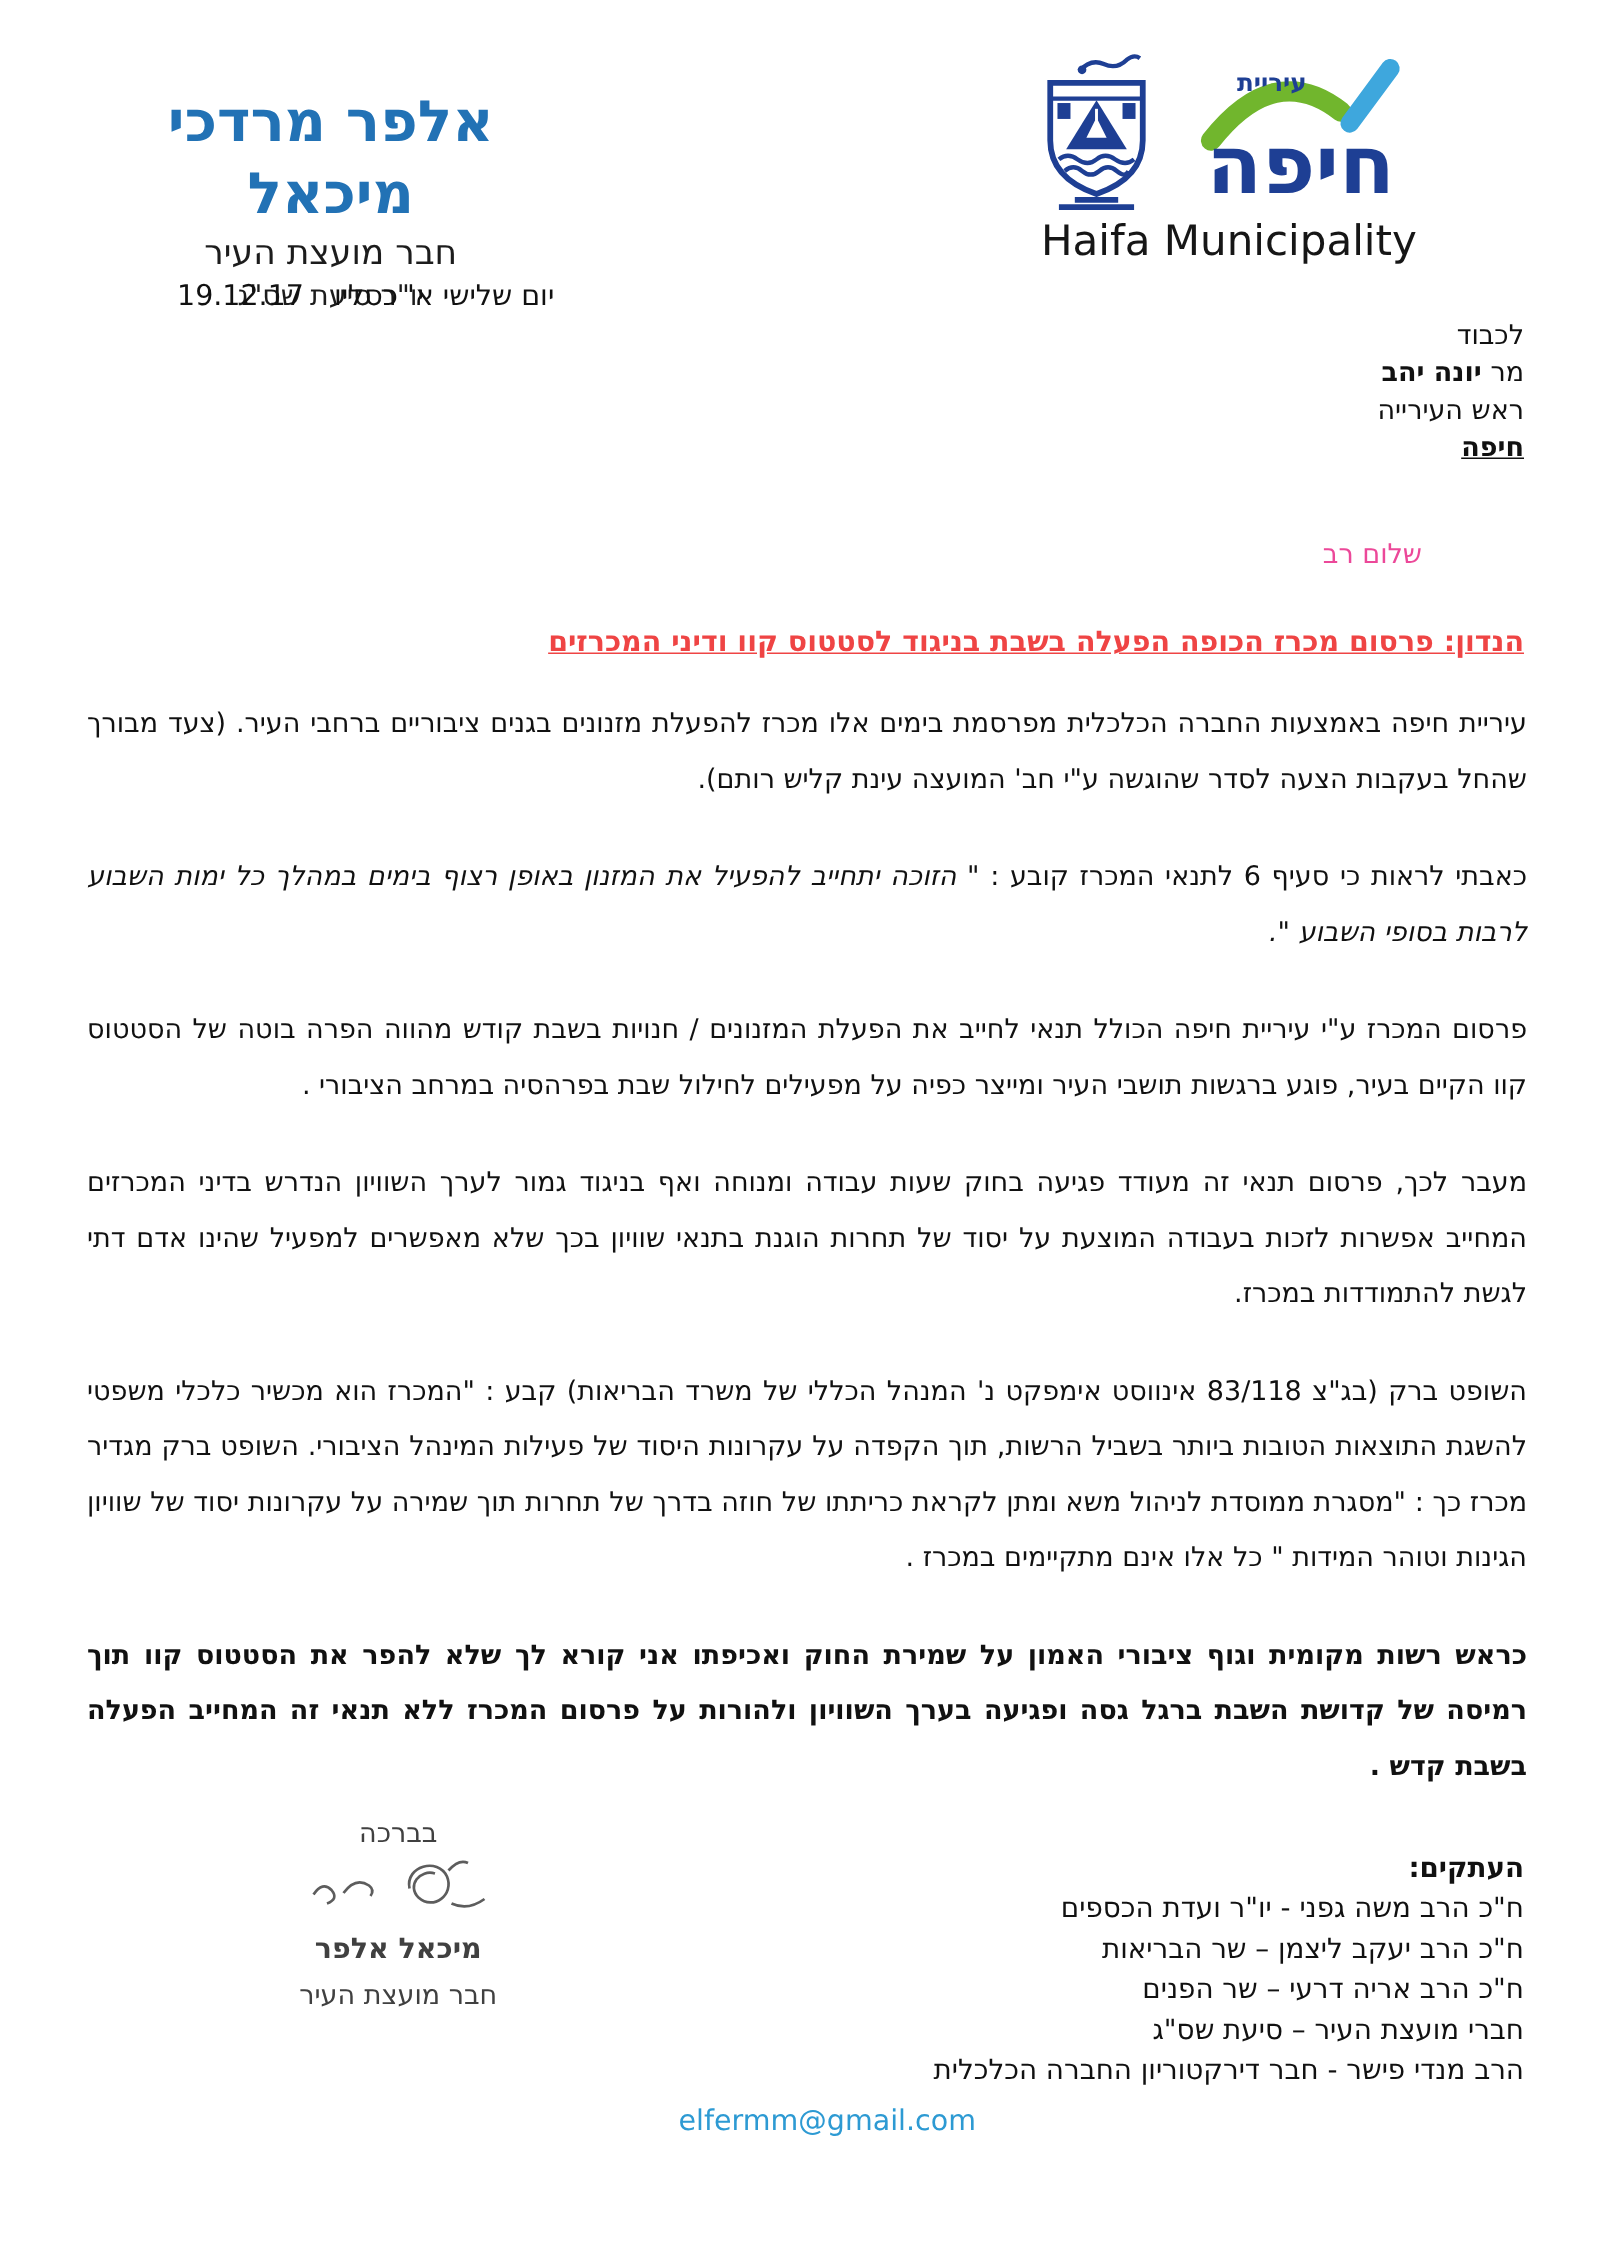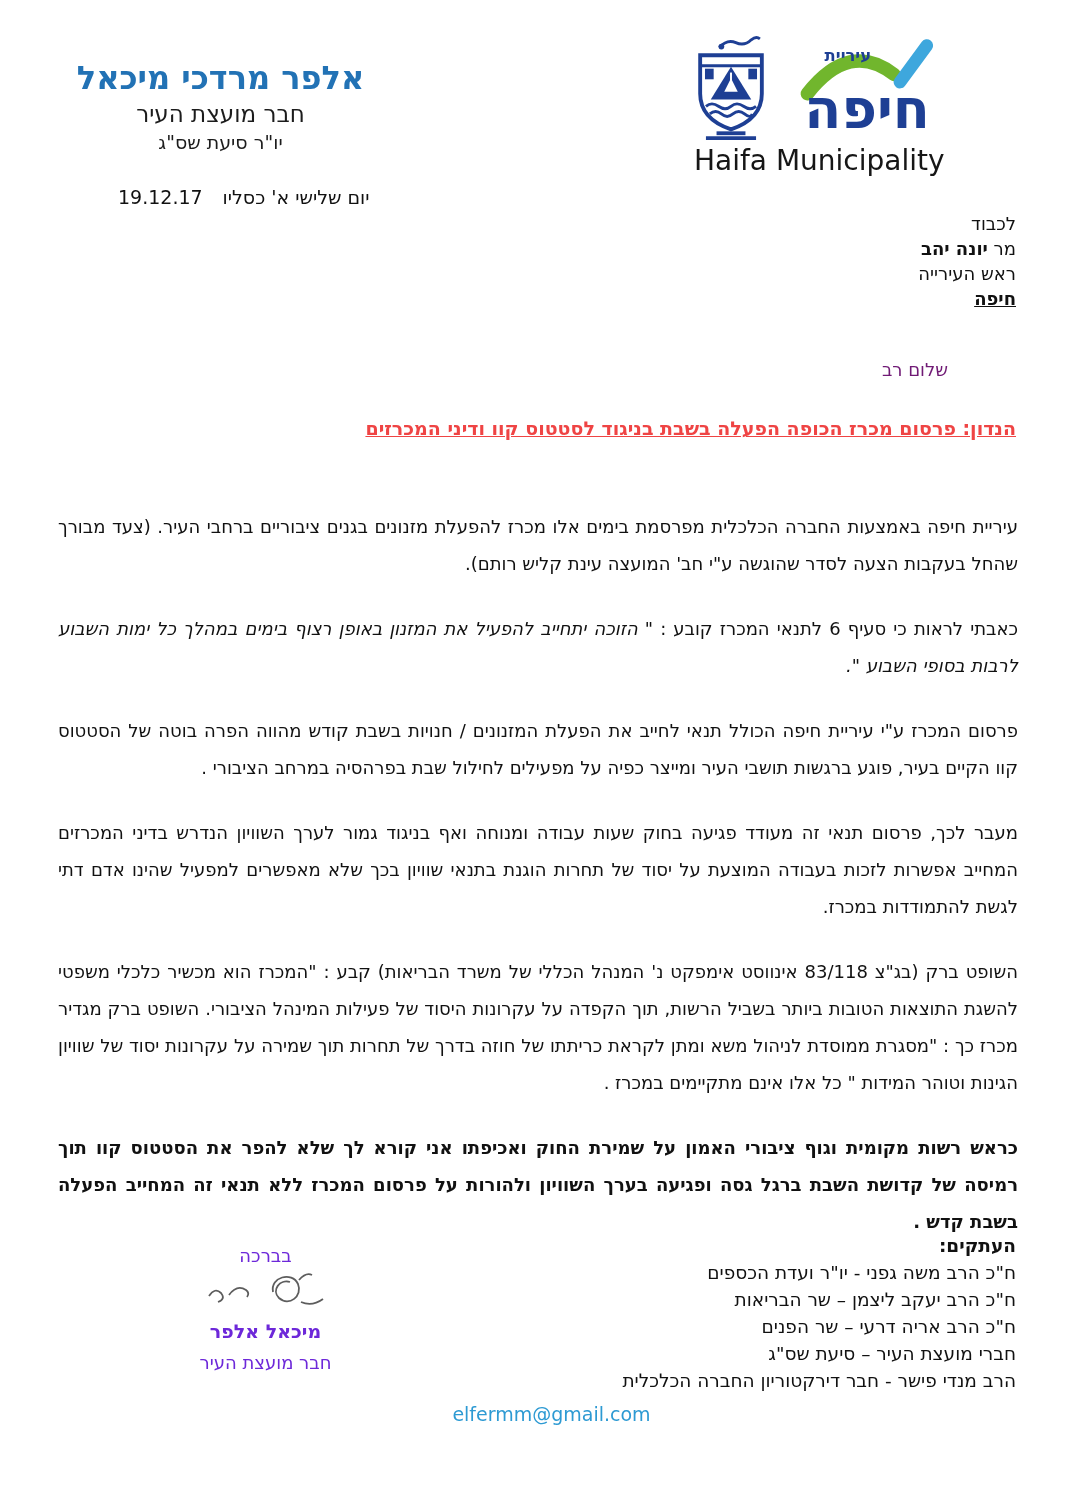--- a/index.html
+++ b/index.html
@@ -4,56 +4,56 @@
 <style>
   * { margin:0; padding:0; box-sizing:border-box; }
   html,body { background:#e8e8e8; }
   body { font-family:"DejaVu Sans", sans-serif; }
   .page {
     position:relative; width:1080px; height:1506px; margin:0 auto;
     background:#ffffff; overflow:hidden; direction:rtl;
   }
   
   .sender { position:absolute; top:58px; left:68px; width:305px; text-align:center; direction:rtl; }
-  .sender-name { font-size:32px; font-weight:bold; color:#2272b5; line-height:1.25; }
+  .sender-name { font-size:38px; font-weight:bold; color:#2272b5; line-height:1.25; }
   .sender-t1 { font-size:23px; color:#1c1c1c; margin-top:3px; }
   .sender-t2 { font-size:19px; color:#1c1c1c; margin-top:4px; }
 
   
   .logo-wrap { position:absolute; top:34px; left:694px; width:246px; text-align:center; direction:ltr; }
   .logo-row { display:flex; align-items:flex-start; justify-content:center; gap:22px; }
   .logo-en { font-size:28px; color:#161616; margin-top:0px; white-space:nowrap; }
 
   
   .date-line { position:absolute; top:186px; left:118px; display:flex; direction:rtl; gap:20px;
                font-size:19px; color:#111; }
 
   
   .recipient { position:absolute; top:211px; right:64px; text-align:right; font-size:18px;
                color:#111; line-height:25px; }
   .rcpt-city { font-weight:bold; text-decoration:underline; }
   .rcpt-name { font-weight:bold; }
 
-  .greeting { position:absolute; top:359px; right:132px; font-size:18px; color:#701a75; }
+  .greeting { position:absolute; top:359px; right:132px; font-size:18px; color:#ec4899; }
 
   .subject { position:absolute; top:417px; right:64px; left:58px; text-align:right;
              font-size:19px; font-weight:bold; color:#ef4444; }
   .subject span { text-decoration:underline; }
 
   
   .body-text { position:absolute; top:464px; right:62px; left:58px; font-size:18px;
-               color:#111; line-height:37px; text-align:justify;margin-top:44px; }
+               color:#111; line-height:37px; text-align:justify; }
   .body-text p { margin-bottom:28px; }
   .body-text p:last-child { margin-bottom:0; }
   .quote-italic { font-style:italic; }
   .p-bold { font-weight:bold; }
 
   
   .sig { position:absolute; top:1212px; left:158px; width:215px; text-align:center;
-         font-size:18px; color:#6d28d9;margin-top:33px; }
+         font-size:18px; color:#404040; }
   .sig-name { font-weight:bold; font-size:19px; margin-top:2px; }
   .sig-title { margin-top:10px; }
   .sig-scribble { display:block; margin:2px auto 0; }
 
   
   .copies { position:absolute; top:1232px; right:64px; text-align:right; font-size:18.5px;
             color:#111; line-height:27px; }
   .copies-title { font-weight:bold; }
 
   

